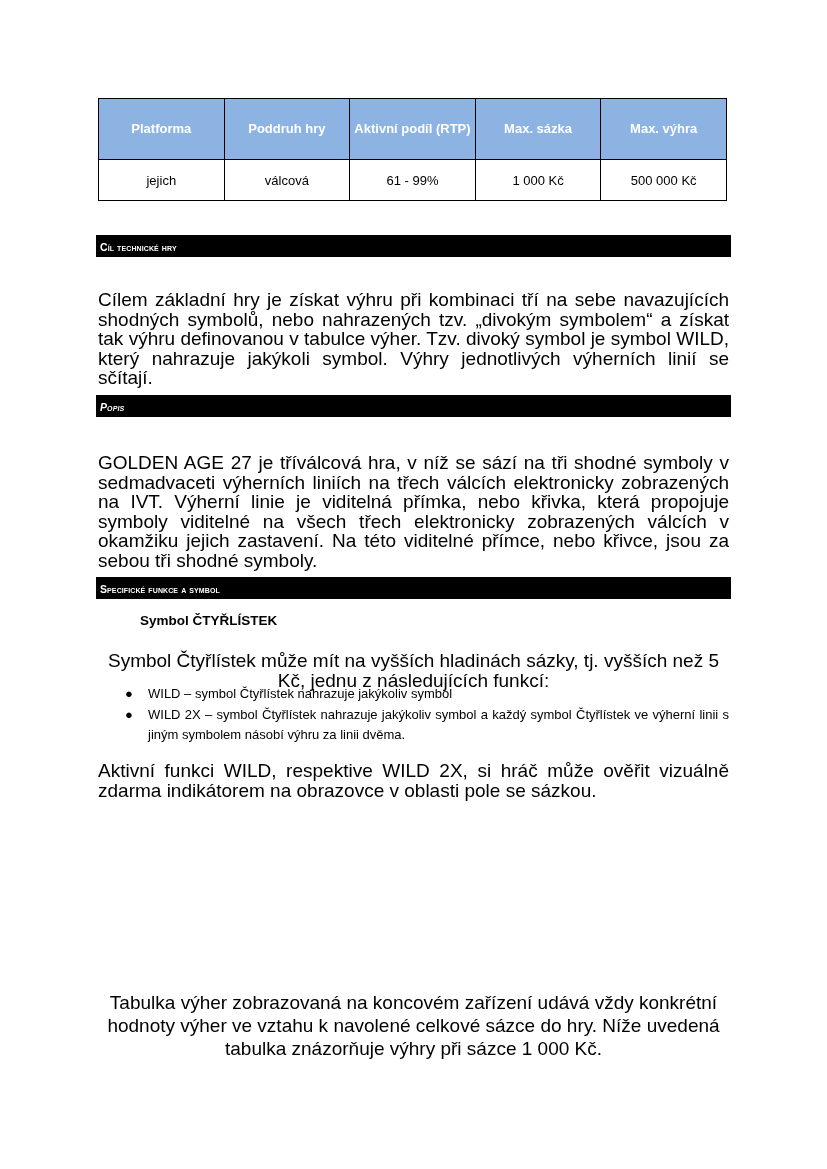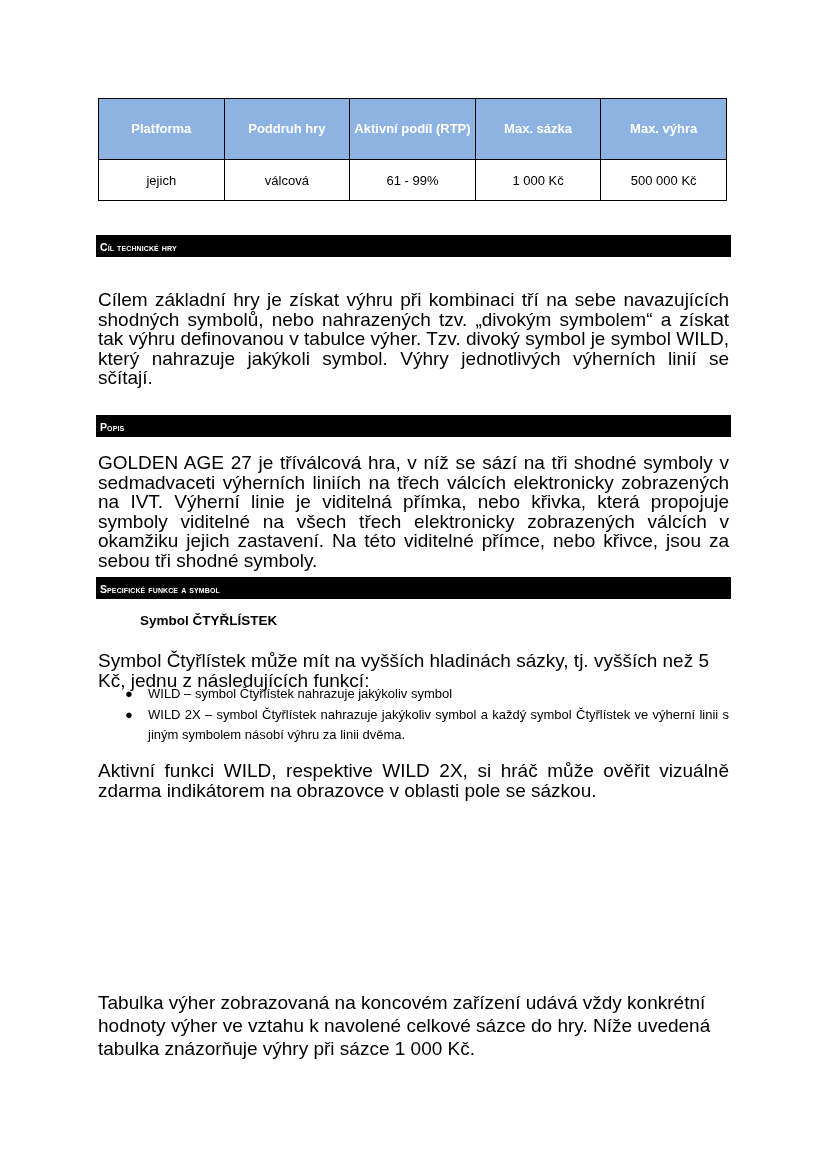--- a/index.html
+++ b/index.html
@@ -7,21 +7,21 @@
   .page { position: absolute; left: 0; top: 0; width: 827px; height: 1169px; }
 
   table.info { position: absolute; left: 98px; top: 98px; width: 629px; border-collapse: collapse; table-layout: fixed; }
   table.info th, table.info td { border: 1.5px solid #000; text-align: center; font-size: 13px; }
   table.info th { background: #8db3e2; color: #ffffff; font-weight: bold; height: 60px; line-height: 20px; padding: 0 4px; }
   table.info td { height: 40px; padding: 0 4px; }
 
   .section-bar { position: absolute; left: 96px; width: 635px; height: 22px; background: #000000; color: #fff; font-weight: bold; font-size: 10.5px; line-height: 24px; padding-left: 4px; box-sizing: border-box; font-variant: small-caps; letter-spacing: 0.1px; }
 
   .para { position: absolute; left: 98px; width: 631px; font-size: 19px; line-height: 19.5px; text-align: justify; }
-  .para.left { text-align: left; }
+  .para.left { text-align: center; }
   .subheading { position: absolute; left: 98px; font-size: 13.5px; font-weight: bold; margin-left: 42px; }
 
   ul.bullets { position: absolute; left: 98px; width: 631px; margin: 0; padding: 0; list-style: none; font-size: 13px; line-height: 20.5px; }
   ul.bullets li { position: relative; padding-left: 50px; text-align: justify; }
   ul.bullets li .dot { position: absolute; left: 27px; top: 0; }
 </style>
 </head>
 <body>
 
 <div class="page">
@@ -43,21 +43,21 @@
         <td>61 - 99%</td>
         <td>1 000 Kč</td>
         <td>500 000 Kč</td>
       </tr>
     </tbody>
   </table>
 
   <div class="section-bar" style="top:235px;">Cíl technické hry</div>
   <div class="para" style="top:290px;">Cílem základní hry je získat výhru při kombinaci tří na sebe navazujících shodných symbolů, nebo nahrazených tzv. „divokým symbolem“ a získat tak výhru definovanou v tabulce výher. Tzv. divoký symbol je symbol WILD, který nahrazuje jakýkoli symbol. Výhry jednotlivých výherních linií se sčítají.</div>
 
-  <div class="section-bar" style="top:415px;">Popis</div>
+  <div class="section-bar" style="top:395px;font-style:italic;">Popis</div>
   <div class="para" style="top:453px;">GOLDEN AGE 27 je tříválcová hra, v níž se sází na tři shodné symboly v sedmadvaceti výherních liniích na třech válcích elektronicky zobrazených na IVT. Výherní linie je viditelná přímka, nebo křivka, která propojuje symboly viditelné na všech třech elektronicky zobrazených válcích v okamžiku jejich zastavení. Na této viditelné přímce, nebo křivce, jsou za sebou tři shodné symboly.</div>
 
   <div class="section-bar" style="top:577px;">Specifické funkce a symbol</div>
   <div class="subheading" style="top:613px;">Symbol ČTYŘLÍSTEK</div>
   <div class="para left" style="top:651px;">Symbol Čtyřlístek může mít na vyšších hladinách sázky, tj. vyšších než 5 Kč, jednu z následujících funkcí:</div>
 
   <ul class="bullets" style="top:684px;">
     <li>
       <span class="dot">●</span>
       <span>WILD – symbol Čtyřlístek nahrazuje jakýkoliv symbol</span>

